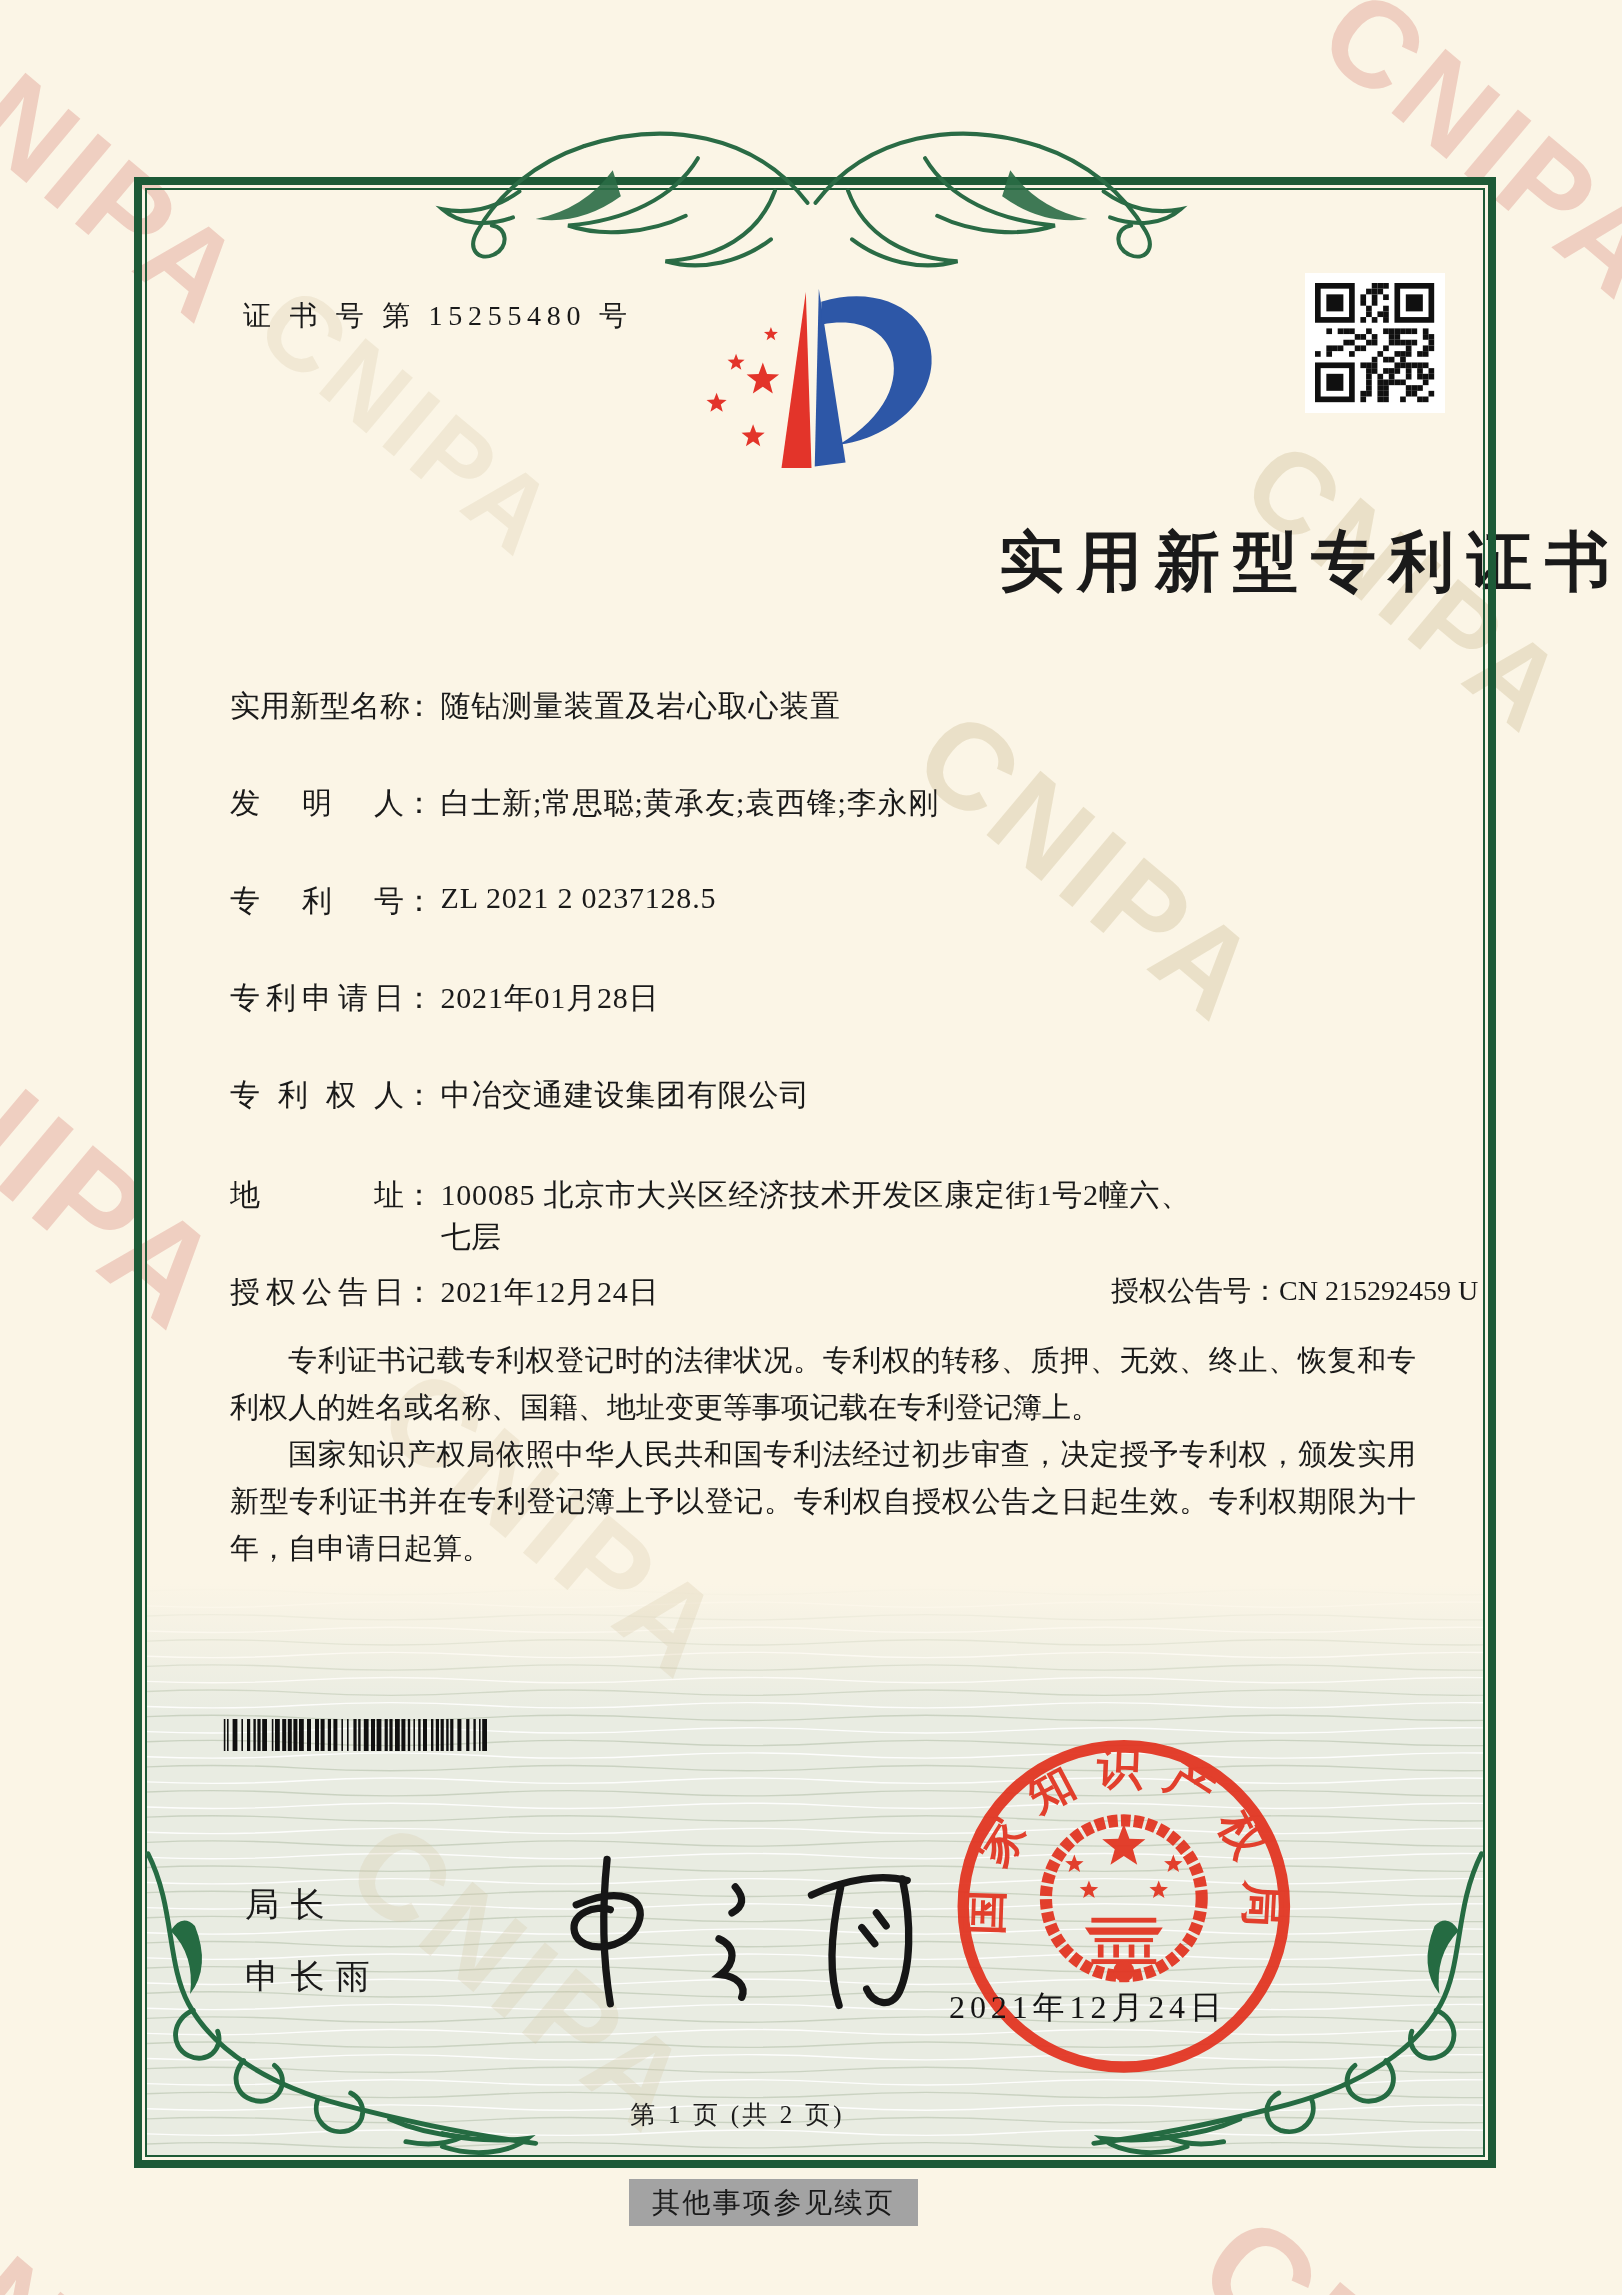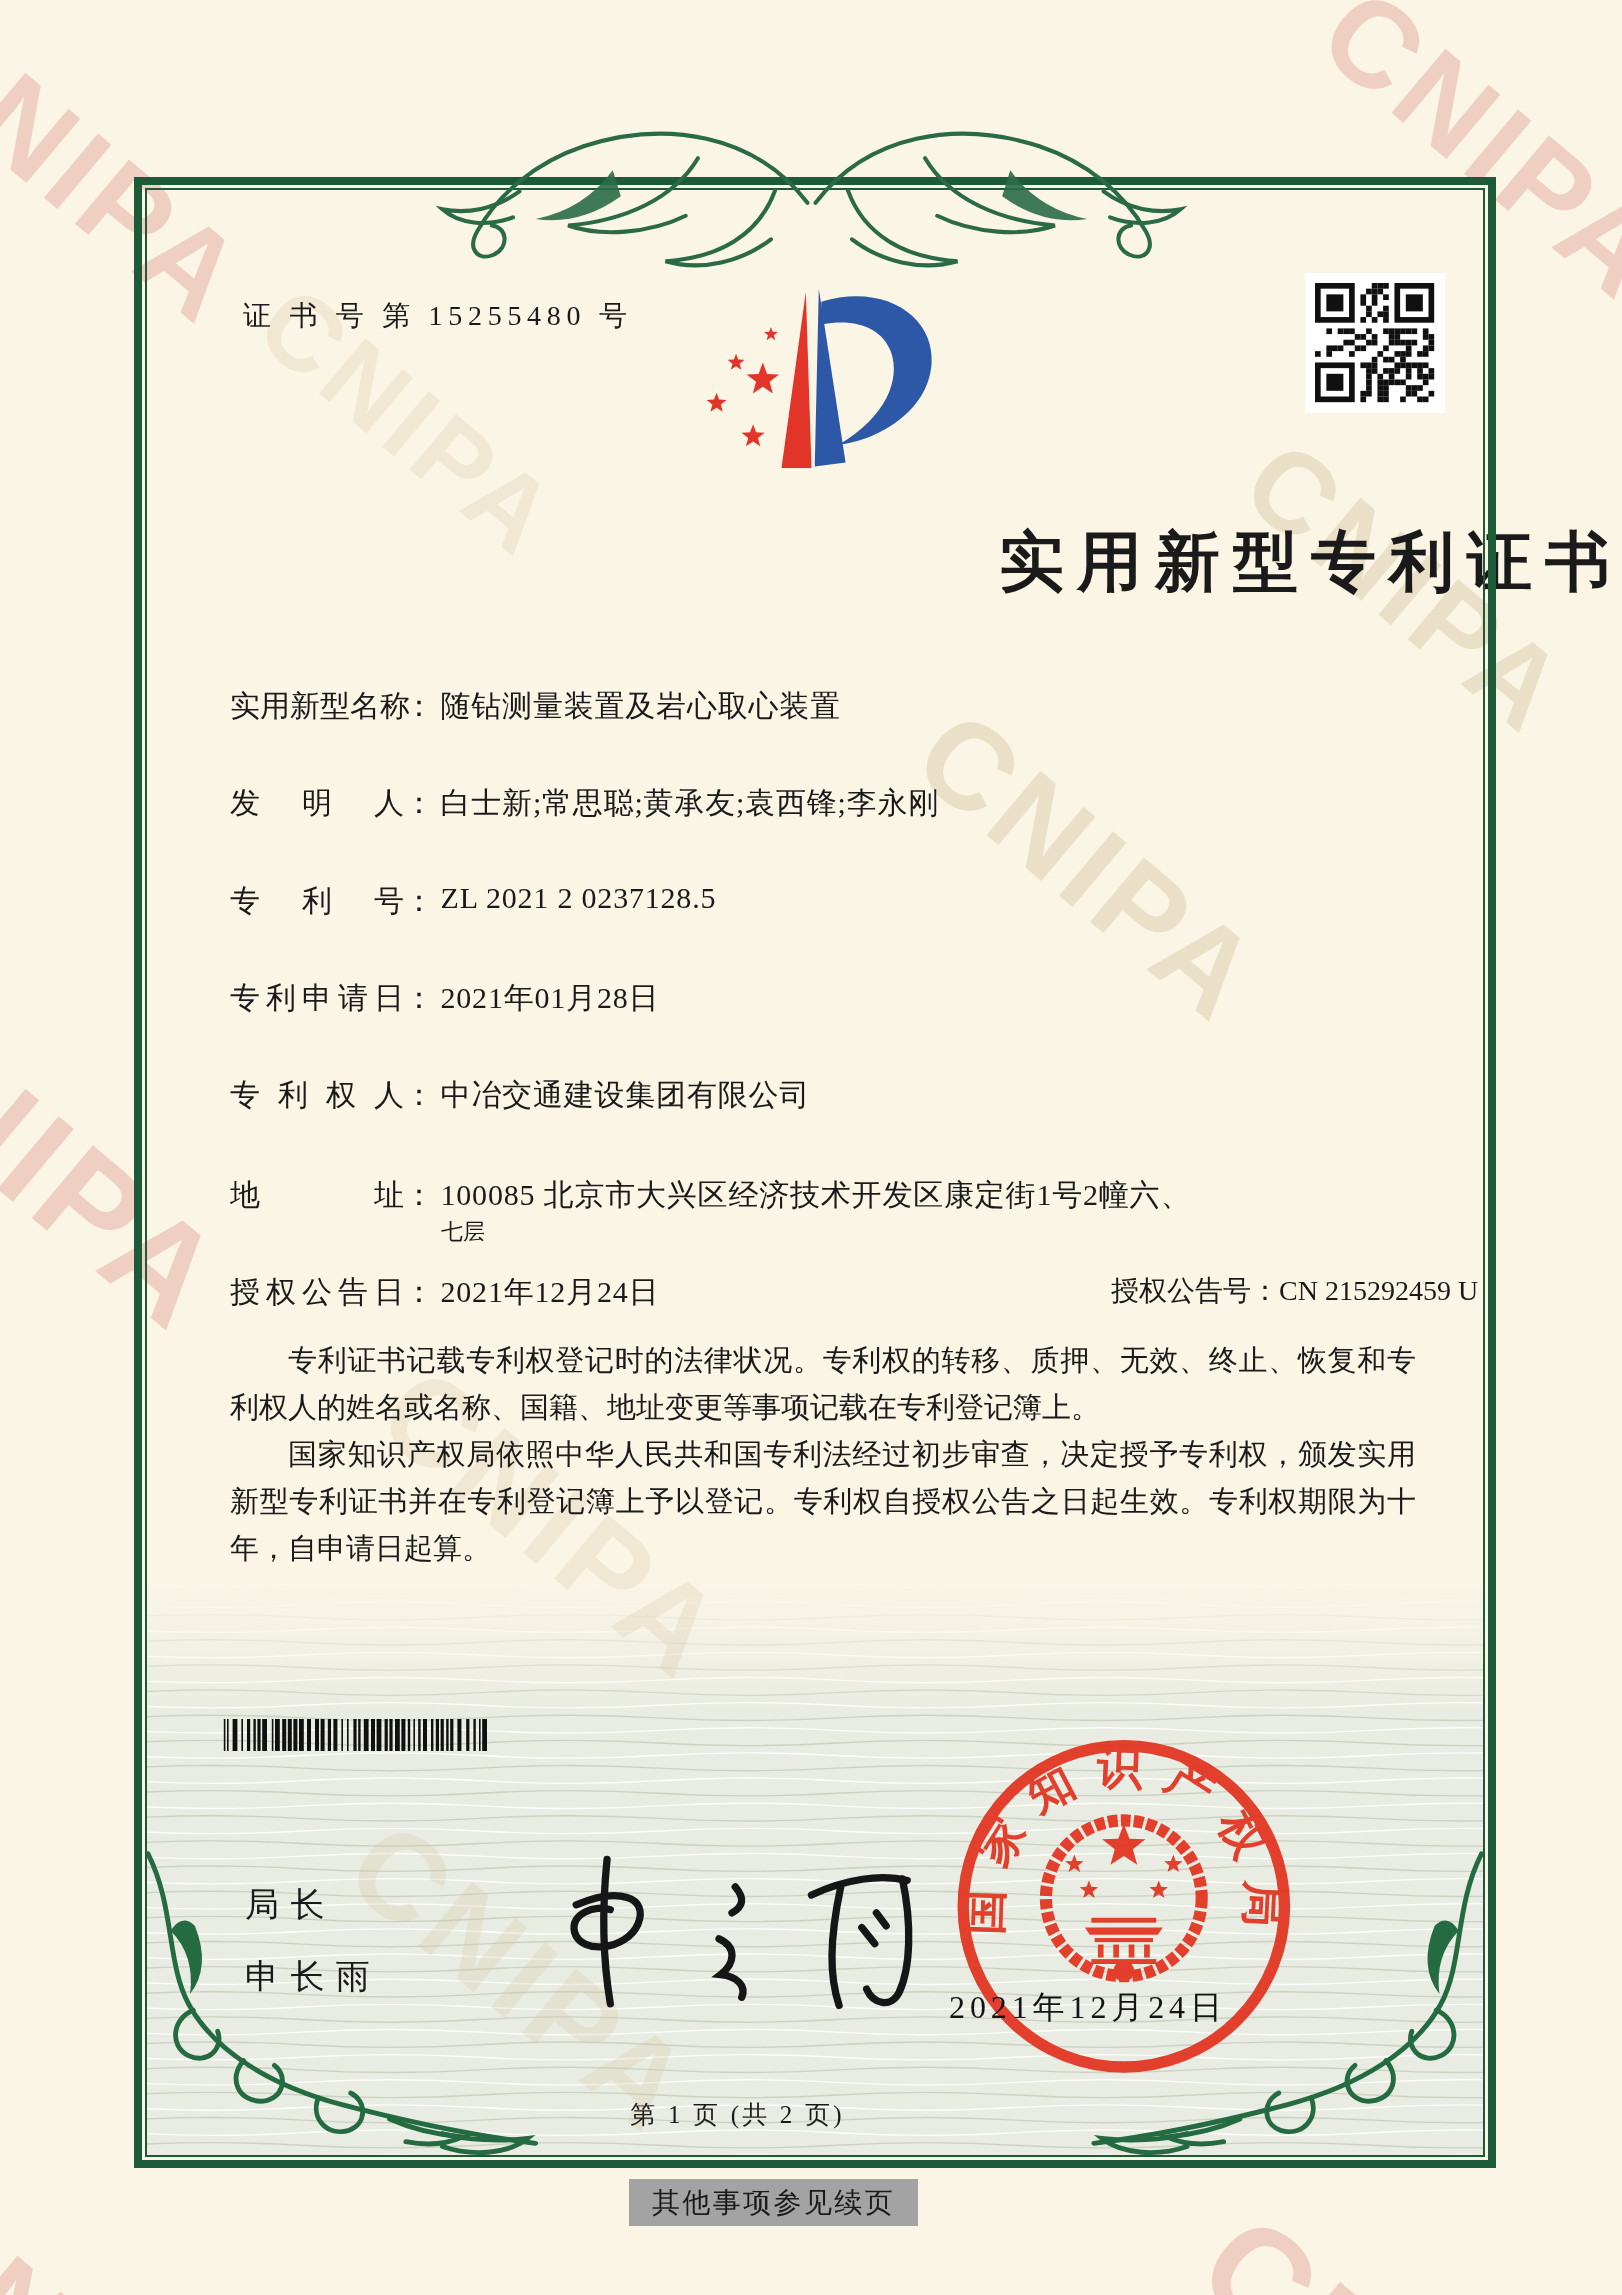--- a/index.html
+++ b/index.html
@@ -31,21 +31,21 @@
   .title{left:0;top:518px;width:1623px;text-align:right;font-size:65px;font-weight:600;
          letter-spacing:13px;z-index:5;}
 
   .qrbox{left:1305px;top:273px;width:140px;height:140px;background:#ffffff;z-index:5;}
   .qrbox svg{position:absolute;left:9.7px;top:9.7px;}
 
   .frow{position:absolute;left:230px;font-size:30px;z-index:5;white-space:nowrap;}
   .flabel{display:inline-block;width:174px;text-align:justify;text-align-last:justify;vertical-align:top;}
   .fcolon{display:inline-block;vertical-align:top;}
   .fvalue{display:inline-block;margin-left:6.5px;vertical-align:top;letter-spacing:0.8px;}
-  .addr2{position:absolute;left:441px;font-size:22px;z-index:5;}
+  .addr2{position:absolute;left:441px;font-size:30px;z-index:5;}
   .grant2{position:absolute;left:881px;top:0;font-size:28px;white-space:nowrap;}
 
   .paras{left:230px;top:1337px;width:1186px;font-size:29px;line-height:47px;text-align:justify;z-index:5;}
   .paras p{margin:0;text-indent:2em;}
 
   .barcode{left:222px;top:1719px;z-index:5;}
 
   .director-label{left:245px;top:1882px;font-size:34px;letter-spacing:11.4px;z-index:5;text-align:right;}
   .director-name{left:245px;top:1954px;font-size:34px;letter-spacing:11.4px;z-index:5;}
 

